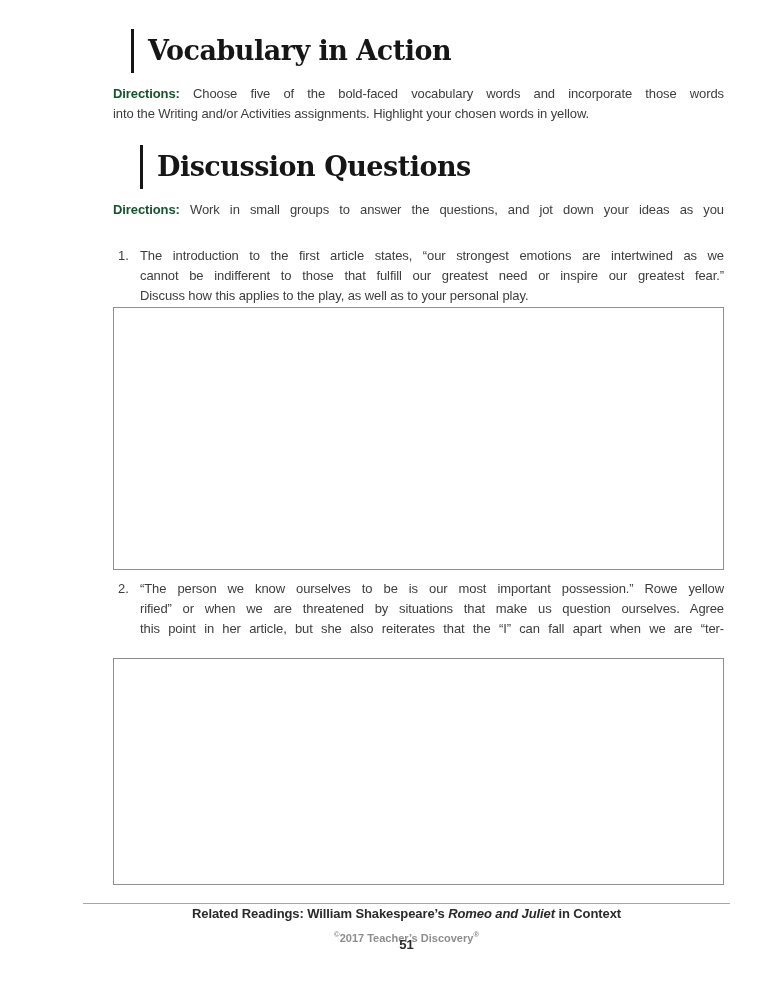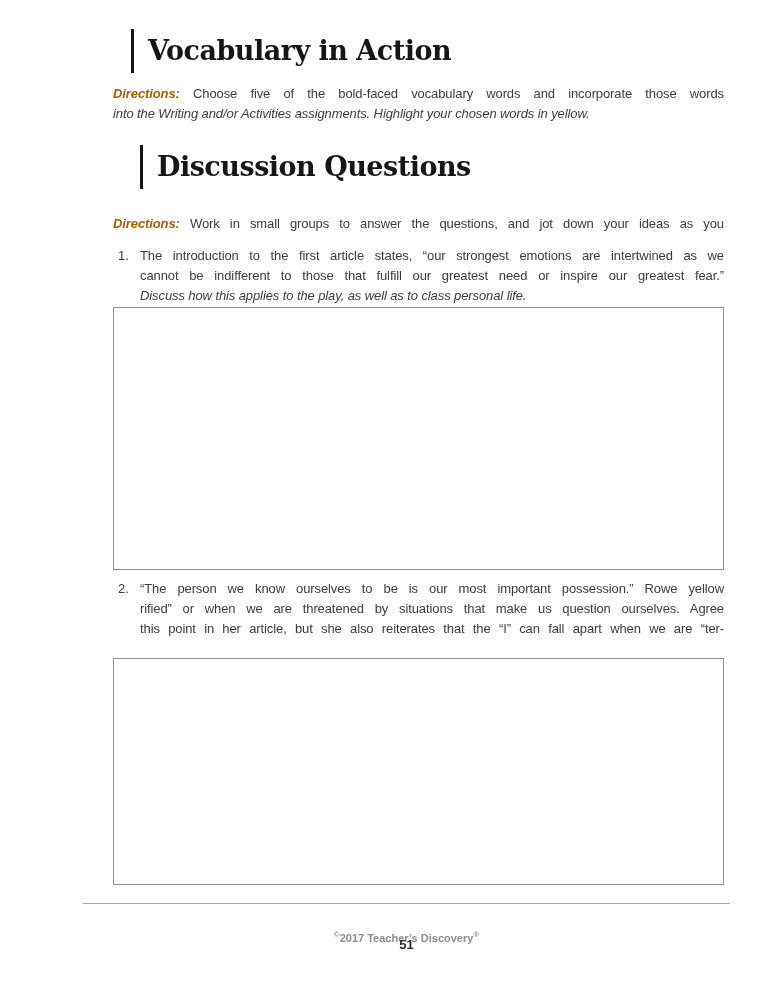--- a/index.html
+++ b/index.html
@@ -31,26 +31,26 @@
 
   
   .textblock { position: absolute; font-size: 13px; letter-spacing: -0.1px; }
   .ln {
     line-height: 19.5px;
     height: 20px;
     overflow: hidden;
     text-align: justify;
     text-align-last: justify;
   }
-  .ln.last { text-align: left; text-align-last: left; font-style: italic; }
-  .dir-label { font-weight: bold; color: #a16207; font-style: italic; }
+  .ln.last { text-align: left; text-align-last: left; }
+  .dir-label { font-weight: bold; color: #14532d; }
 
   .directions { left: 113px; width: 611px; }
   #dir1 { top: 84px; }
-  #dir2 { top: 214px; }
+  #dir2 { top: 200px; }
 
   .question { left: 118px; display: flex; }
   .qnum { width: 22px; line-height: 19.5px; flex: none; }
   .qtext { width: 584px; flex: none; }
   #q1 { top: 246px; }
   #q2 { top: 579px; }
 
   
   .answer-box {
     position: absolute;
@@ -99,36 +99,39 @@
       <span class="dir-label">Directions:</span>
       <span>Work in small groups to answer the questions, and jot down your ideas as you</span>
     </div>
   </div>
 
   <div class="textblock question" id="q1">
     <div class="qnum">1.</div>
     <div class="qtext">
       <div class="ln">The introduction to the first article states, “our strongest emotions are intertwined as we</div>
       <div class="ln">cannot be indifferent to those that fulfill our greatest need or inspire our greatest fear.”</div>
-      <div class="ln last">Discuss how this applies to the play, as well as to class personal life.</div>
+      <div class="ln last">Discuss how this applies to the play, as well as to your personal play.</div>
     </div>
   </div>
 
   <div class="answer-box" id="box1"></div>
 
   <div class="textblock question" id="q2">
     <div class="qnum">2.</div>
     <div class="qtext">
       <div class="ln">“The person we know ourselves to be is our most important possession.” Rowe yellow</div>
       <div class="ln">rified” or when we are threatened by situations that make us question ourselves. Agree</div>
       <div class="ln">this point in her article, but she also reiterates that the “I” can fall apart when we are “ter-</div>
     </div>
   </div>
 
   <div class="answer-box" id="box2"></div>
 
   <div class="footer-rule"></div>
+  <div class="footer" id="footer-text">
+    <span>Related Readings: William Shakespeare’s </span><span class="book-title">Romeo and Juliet</span><span> in Context</span>
+  </div>
   <div class="footer" id="copyright">
     <sup>©</sup><span>2017 Teacher’s Discovery</span><sup>®</sup>
   </div>
   <div class="footer" id="pagenum">51</div>
 
 </div>
 
 </body></html>

